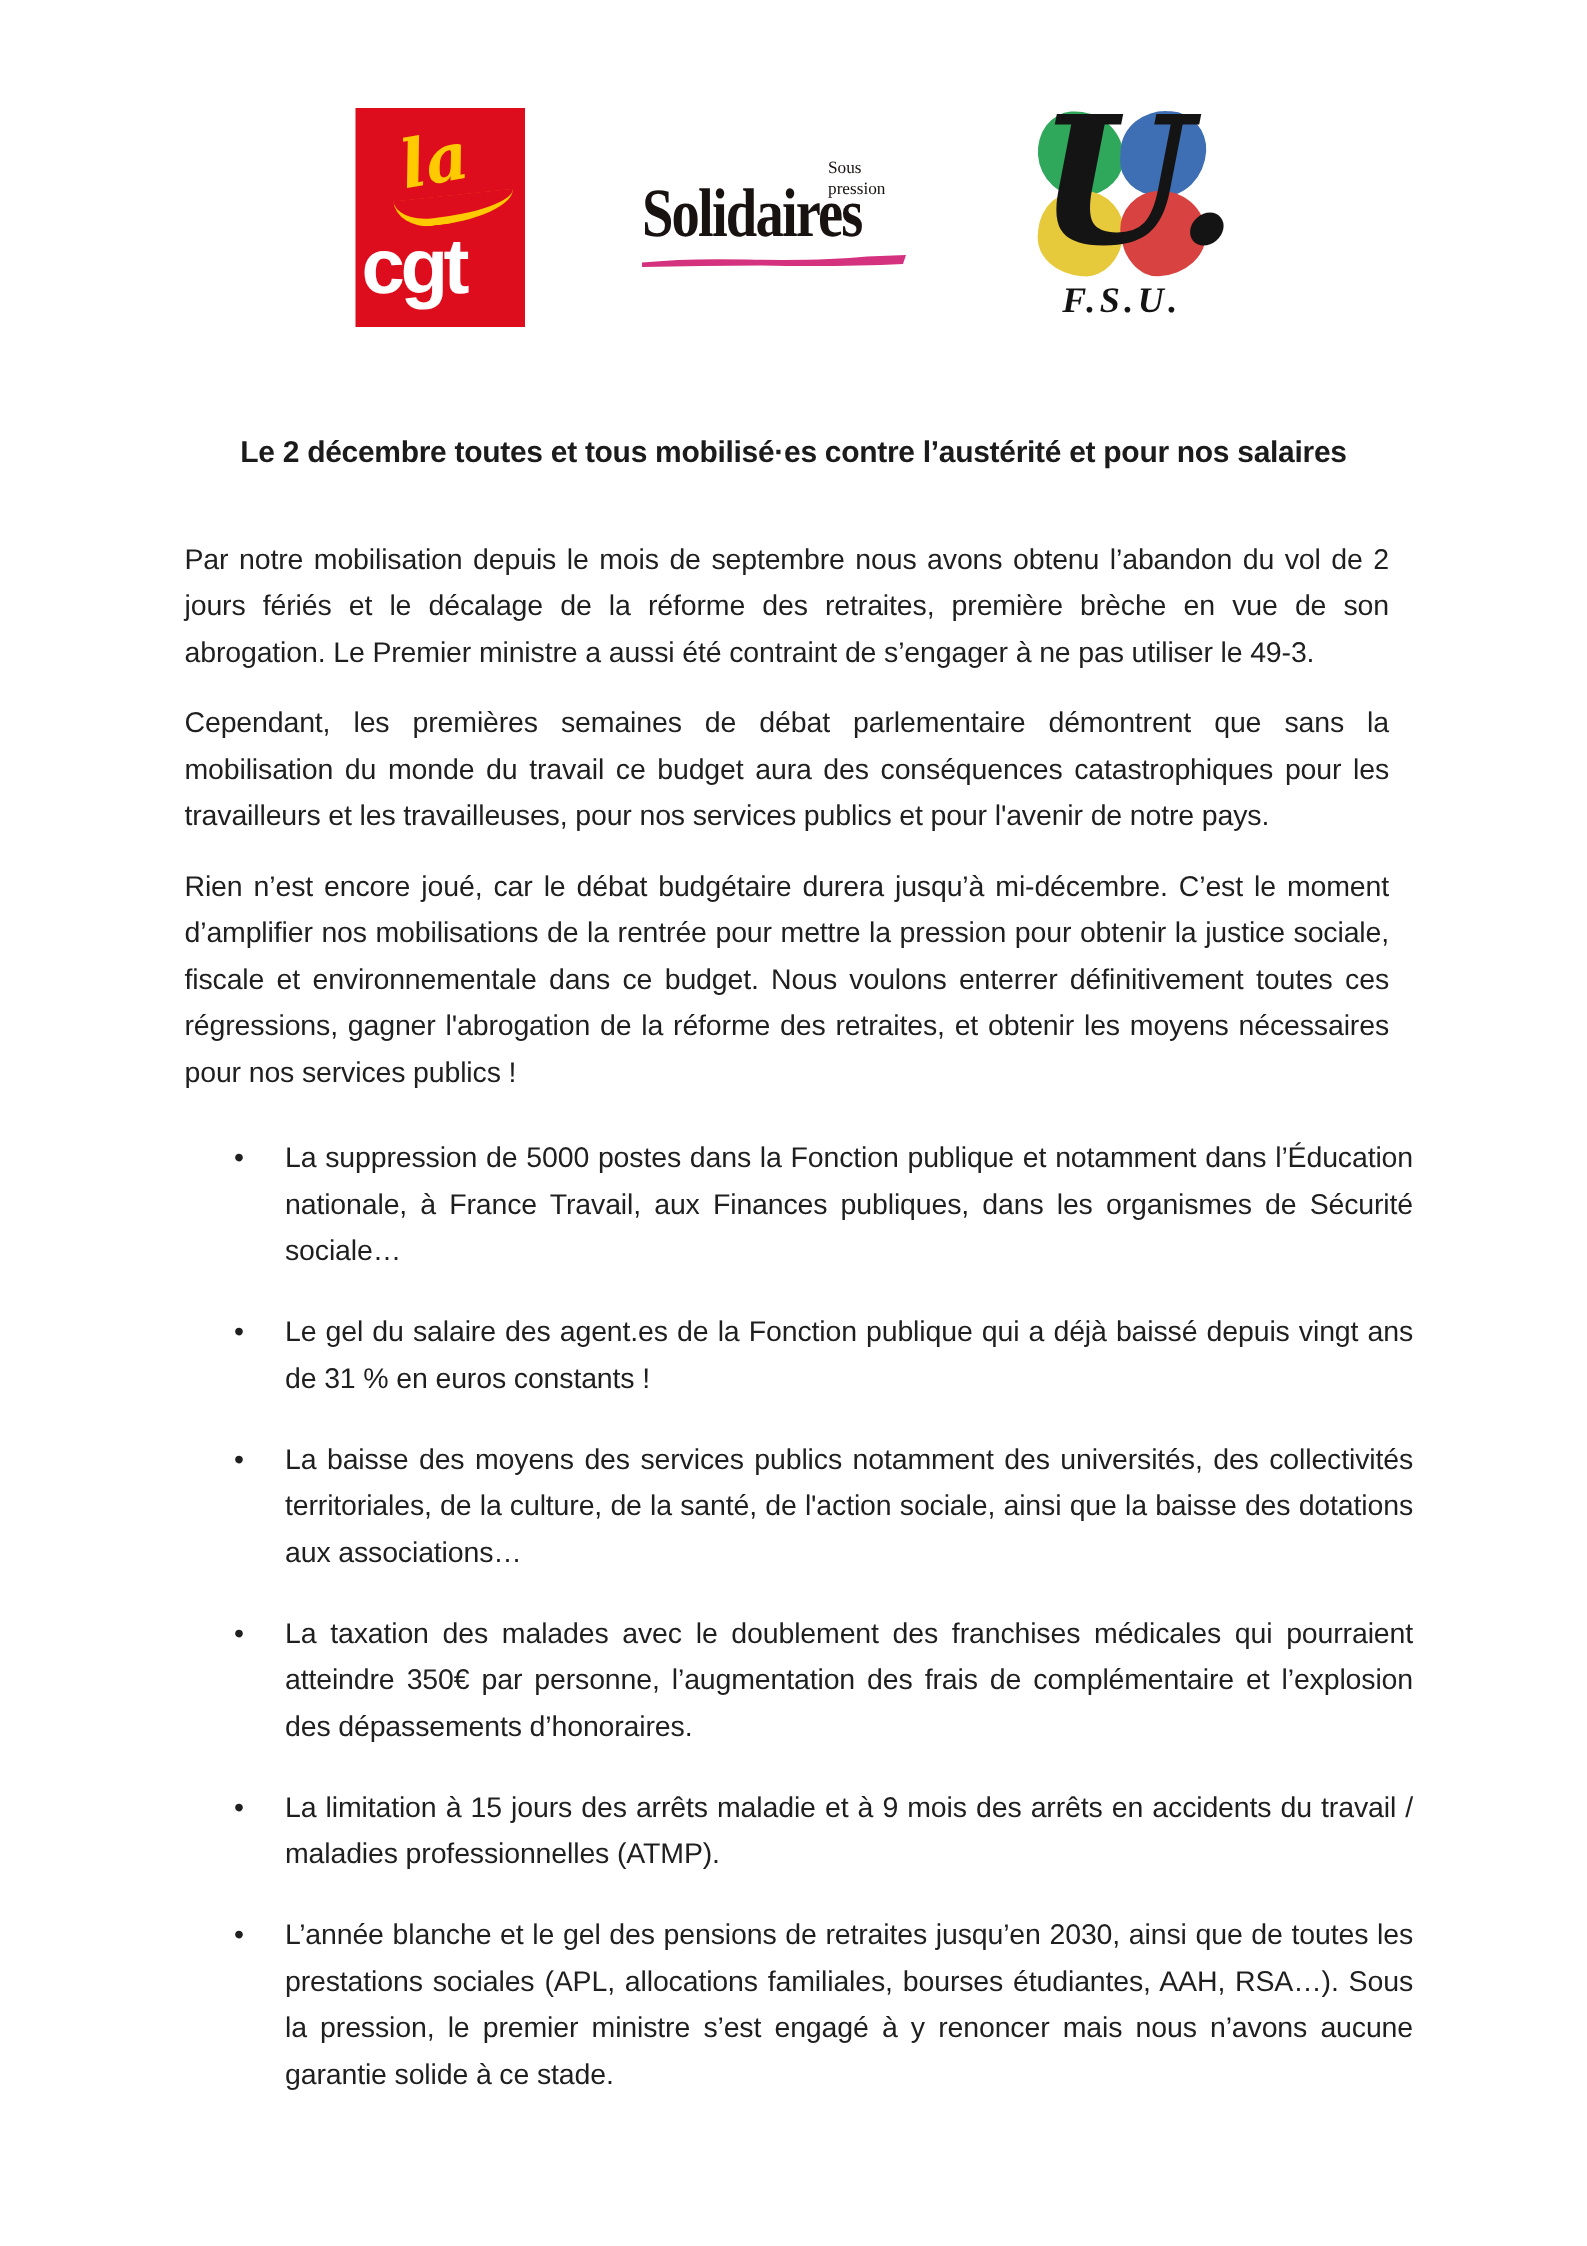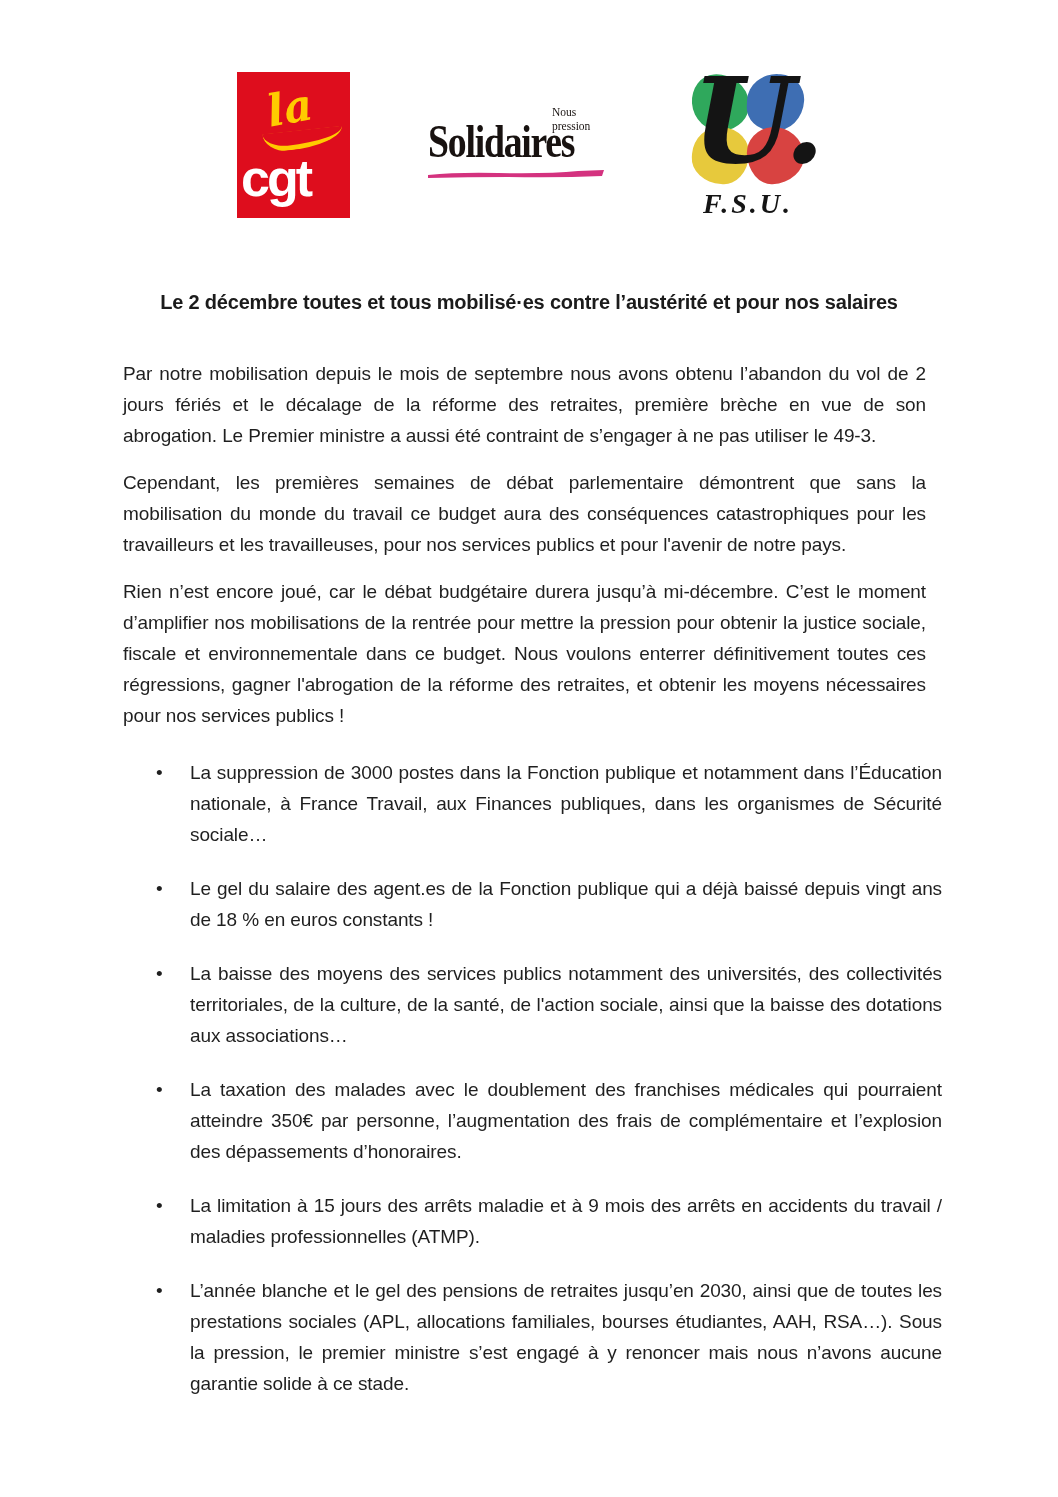--- a/index.html
+++ b/index.html
@@ -60,21 +60,21 @@
   .fsu-blob.yellow { left:0;    top:53px; background:#e7c93c; border-radius:50% 50% 44% 56% / 52% 48% 55% 45%; transform:rotate(4deg); }
   .fsu-blob.red    { left:55px; top:53px; background:#d84341; border-radius:46% 54% 58% 42% / 45% 52% 48% 55%; transform:rotate(-3deg); }
   .fsu-u {
     position:absolute; left:0; top:-12px; width:112px; text-align:center;
     font-family:"DejaVu Serif", serif; font-style:italic; font-weight:bold;
     font-size:118px; line-height:118px; color:#141414;
   }
   .fsu-word {
     position:absolute; left:-6px; top:114px; width:124px; text-align:center;
     font-family:"Liberation Serif", serif; font-style:italic; font-weight:bold;
-    font-size:28px; letter-spacing:3px; color:#141414; white-space:nowrap;
+    font-size:24px; letter-spacing:3px; color:#141414; white-space:nowrap;
   }
 
   
   .doc-title {
     margin:287px 75px 0;
     font-size:20px; font-weight:bold; letter-spacing:-0.2px;
     line-height:31px; text-align:center; color:#1b1b1b;
   }
   .doc-body { margin:40px 116px 0 123px; }
   .doc-body p {
@@ -102,21 +102,21 @@
   <div class="logo-band">
 
     <div class="cgt-logo">
       <span class="cgt-swash"></span>
       <span class="cgt-la">la</span>
       <span class="cgt-word">cgt</span>
     </div>
 
     <div class="sol-logo">
       <div class="sol-tagline">
-        <span>Nous</span><br>
+        <span>Sous</span><br>
         <span>pression</span>
       </div>
       <div class="sol-word">Solidaires</div>
       <svg class="sol-underline" viewBox="0 0 176 12" preserveAspectRatio="none">
         <path d="M0,7 Q30,4 70,5 Q120,6 150,3 L176,2 L174,8 Q130,10 80,9 Q40,9 0,10 Z" fill="#d4327f"></path>
       </svg>
     </div>
 
     <div class="fsu-logo">
       <div class="fsu-blob green"></div>
@@ -132,25 +132,25 @@
   <h1 class="doc-title">Le 2 décembre toutes et tous mobilisé·es contre l’austérité et pour nos salaires</h1>
 
   <div class="doc-body">
     <p>Par notre mobilisation depuis le mois de septembre nous avons obtenu l’abandon du vol de 2 jours fériés et le décalage de la réforme des retraites, première brèche en vue de son abrogation. Le Premier ministre a aussi été contraint de s’engager à ne pas utiliser le 49-3.</p>
     <p>Cependant, les premières semaines de débat parlementaire démontrent que sans la mobilisation du monde du travail ce budget aura des conséquences catastrophiques pour les travailleurs et les travailleuses, pour nos services publics et pour l'avenir de notre pays.</p>
     <p>Rien n’est encore joué, car le débat budgétaire durera jusqu’à mi-décembre. C’est le moment d’amplifier nos mobilisations de la rentrée pour mettre la pression pour obtenir la justice sociale, fiscale et environnementale dans ce budget. Nous voulons enterrer définitivement toutes ces régressions, gagner l'abrogation de la réforme des retraites, et obtenir les moyens nécessaires pour nos services publics !</p>
 
     <ul class="bullets">
       <li>
         <span class="bullet-marker">•</span>
-        <span class="bullet-text">La suppression de 3000 postes dans la Fonction publique et notamment dans l’Éducation nationale, à France Travail, aux Finances publiques, dans les organismes de Sécurité sociale…</span>
+        <span class="bullet-text">La suppression de 5000 postes dans la Fonction publique et notamment dans l’Éducation nationale, à France Travail, aux Finances publiques, dans les organismes de Sécurité sociale…</span>
       </li>
       <li>
         <span class="bullet-marker">•</span>
-        <span class="bullet-text">Le gel du salaire des agent.es de la Fonction publique qui a déjà baissé depuis vingt ans de 18 % en euros constants !</span>
+        <span class="bullet-text">Le gel du salaire des agent.es de la Fonction publique qui a déjà baissé depuis vingt ans de 31 % en euros constants !</span>
       </li>
       <li>
         <span class="bullet-marker">•</span>
         <span class="bullet-text">La baisse des moyens des services publics notamment des universités, des collectivités territoriales, de la culture, de la santé, de l'action sociale, ainsi que la baisse des dotations aux associations…</span>
       </li>
       <li>
         <span class="bullet-marker">•</span>
         <span class="bullet-text">La taxation des malades avec le doublement des franchises médicales qui pourraient atteindre 350€ par personne, l’augmentation des frais de complémentaire et l’explosion des dépassements d’honoraires.</span>
       </li>
       <li>

